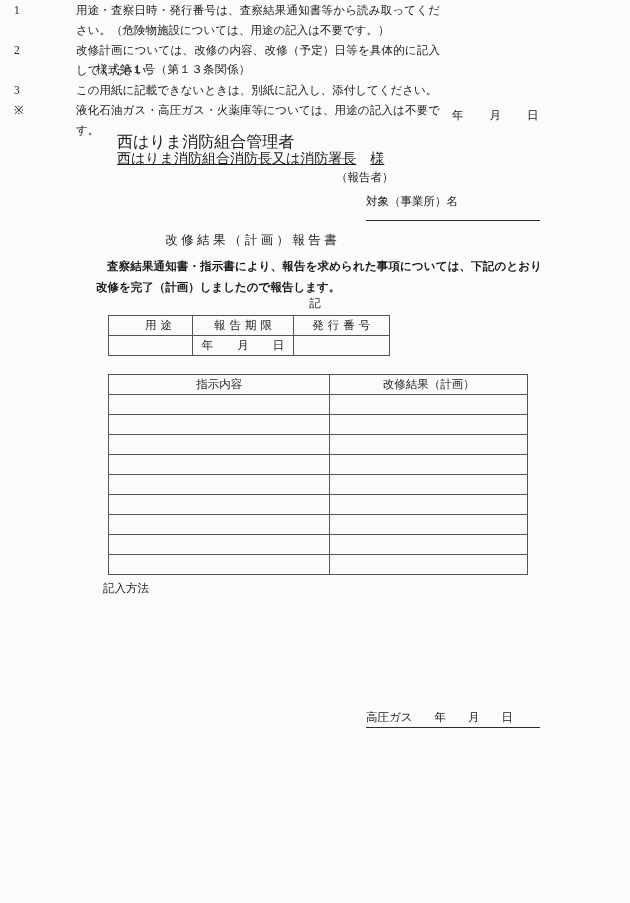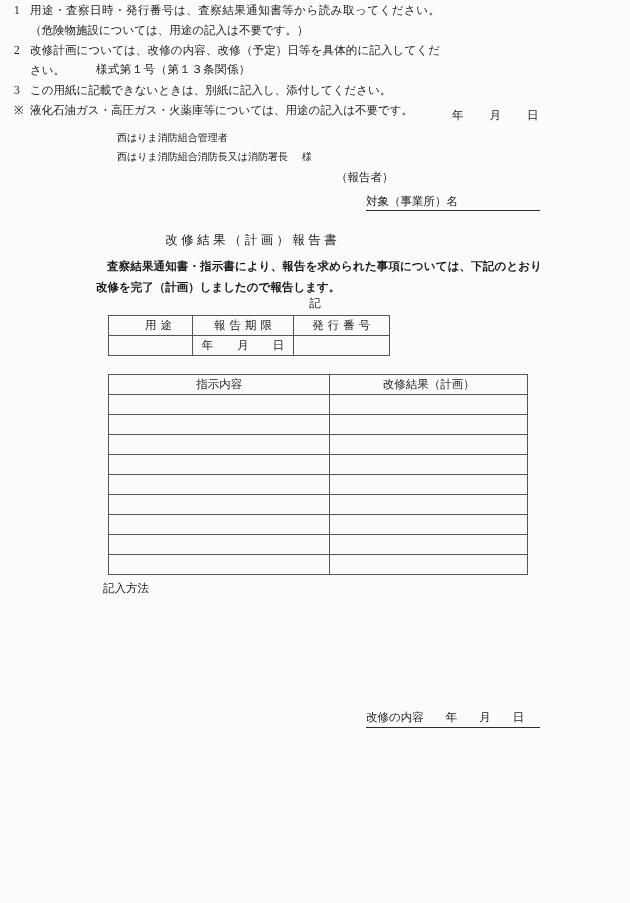--- a/index.html
+++ b/index.html
@@ -36,33 +36,33 @@
   }
 
   
   #date-line {
     left: 452px; top: 108px;
     font-size: 11.5px;
   }
   #date-line .sp { display: inline-block; width: 26px; }
 
   
-  #addressee-1 { left: 117px; top: 131px; font-size: 10px; }
-  #addressee-2 { left: 117px; top: 150px; font-size: 10px; }
+  #addressee-1 { left: 117px; top: 131px; font-size: 16px; }
+  #addressee-2 { left: 117px; top: 150px; font-size: 14px; text-decoration: underline; }
   #addressee-2 .sama { margin-left: 14px; }
 
   
   #reporter-label { left: 336px; top: 170px; font-size: 11.5px; }
   .under-field {
     position: absolute;
     font-size: 11.5px;
     border-bottom: 1px solid #2a2a2a;
     width: 174px;
     box-sizing: border-box;
-    padding-bottom: 1px;
+    padding-bottom: 11px;
   }
   #target-name-field { left: 366px; top: 194px; }
   #rep-name-field   { left: 366px; top: 214px; }
 
   
   #doc-title {
     left: 0; top: 232px;
     width: 502px;
     text-align: center;
     font-size: 12.5px;
@@ -140,20 +140,21 @@
   }
   .note-marker {
     flex: 0 0 auto;
     width: 30px;
     padding-left: 14px;
     box-sizing: border-box;
   }
   .note-text {
     flex: 1 1 auto;
     text-align: justify;
+    margin-left: 46px;
   }
 
   
   #deadline-line {
     left: 366px; top: 710px;
     font-size: 11.5px;
     border-bottom: 1px solid #2a2a2a;
     padding-bottom: 1px;
     width: 174px;
     box-sizing: border-box;
@@ -264,16 +265,16 @@
         <div class="note-marker">3</div>
         <div class="note-text">この用紙に記載できないときは、別紙に記入し、添付してください。</div>
       </div>
       <div class="note-row">
         <div class="note-marker">※</div>
         <div class="note-text">液化石油ガス・高圧ガス・火薬庫等については、用途の記入は不要です。</div>
       </div>
     </div>
 
   <div class="t" id="deadline-line">
-    <span class="lead">改修の内容</span><span>年</span><span class="sp"></span><span>月</span><span class="sp"></span><span>日</span>
+    <span class="lead">高圧ガス</span><span>年</span><span class="sp"></span><span>月</span><span class="sp"></span><span>日</span>
   </div>
 
 </div>
 
 </body></html>

